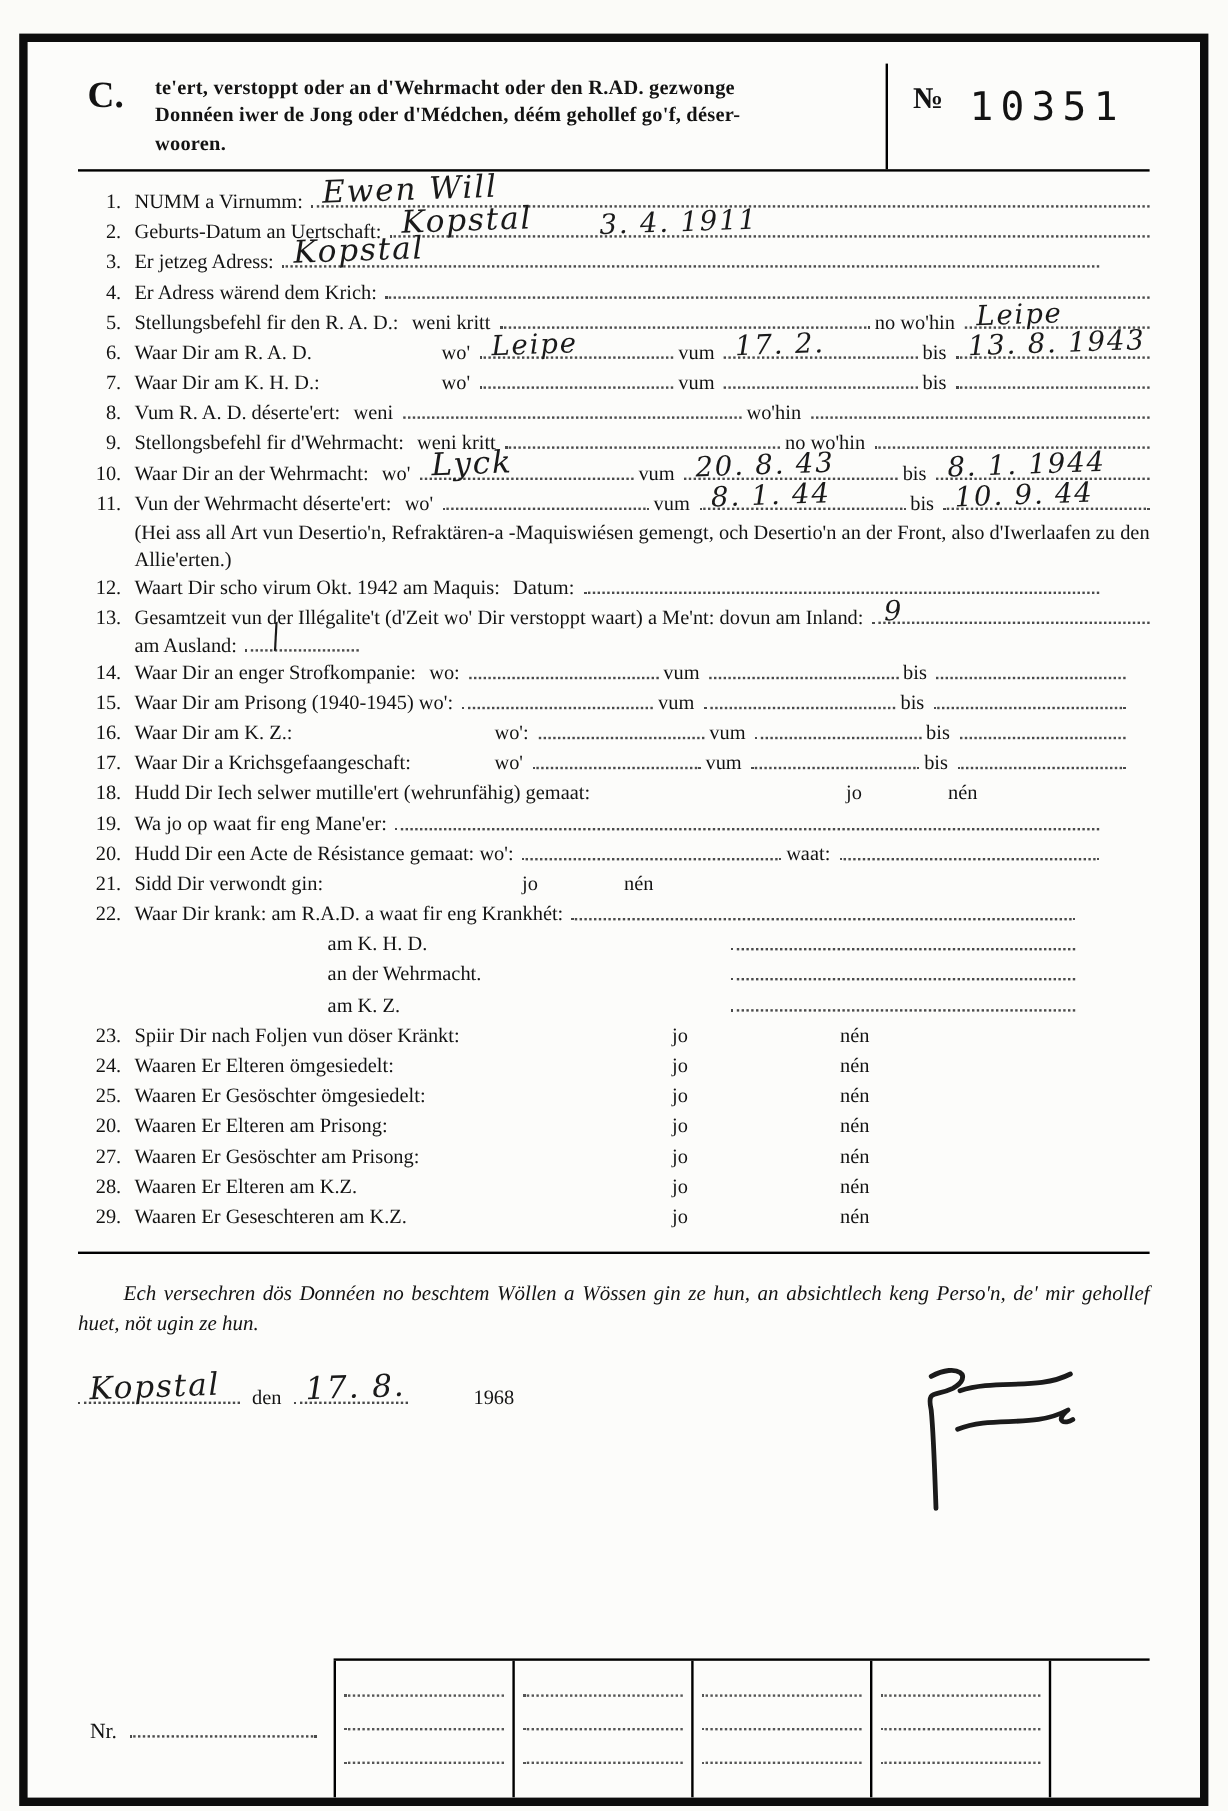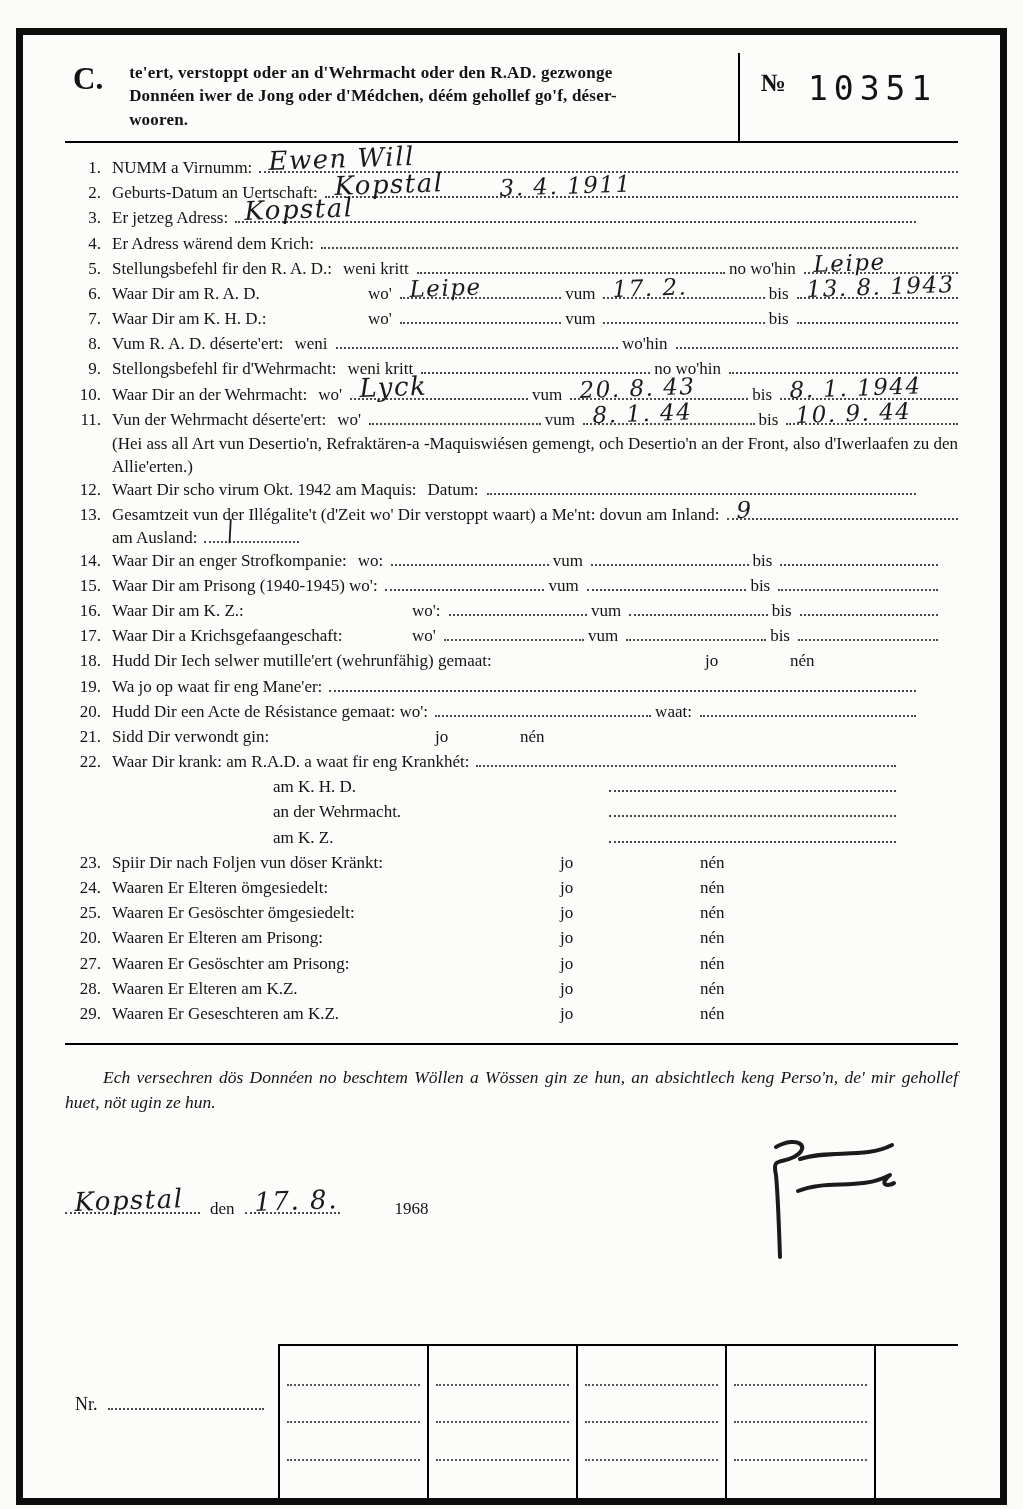--- a/index.html
+++ b/index.html
@@ -57,25 +57,25 @@
   .subrow { display:flex; align-items:baseline; padding:2.6px 0 2.6px 208px; }
   .sublbl { width:336px; min-width:336px; white-space:nowrap; }
 
   
   .decl { margin-top:20px; font-size:17.5px; line-height:1.45; text-align:justify; text-indent:38px;font-style:italic; }
   .sig { margin-top:40px; display:flex; align-items:baseline; position:relative; height:100px; font-size:17px; }
   .sig .dots { align-self:baseline; }
   .sig-place { width:135px; flex:none; }
   .sig-date { width:95px; flex:none; }
   .sig .mid { margin:0 10px; }
-  .sig-year { margin-left:55px;margin-top:44px; }
+  .sig-year { margin-left:55px; }
   .sig-svg { position:absolute; left:615px; top:-22px; }
 
   
-  .bottom { position:absolute; left:42px; right:42px; bottom:0; height:154px; }
+  .bottom { position:absolute; left:42px; right:42px; bottom:0; height:116px; }
   .nr-line { display:flex; align-items:baseline; width:213px; padding:50px 14px 0 10px; font-size:18px; }
   .nr-line .dots { flex:1; margin-left:10px; }
   .btable { position:absolute; left:213px; right:0; top:0; bottom:0; border-top:2px solid #000; display:flex; }
   .bcol { flex:0 0 149px; border-left:2px solid #000; display:flex; flex-direction:column; justify-content:space-evenly; padding:2px 7px; }
   .bcol-empty { flex:1; border-left:2px solid #000; }
   .bdots { border-bottom:2px dotted #555; height:0; }
 </style>
 </head>
 <body>
 

